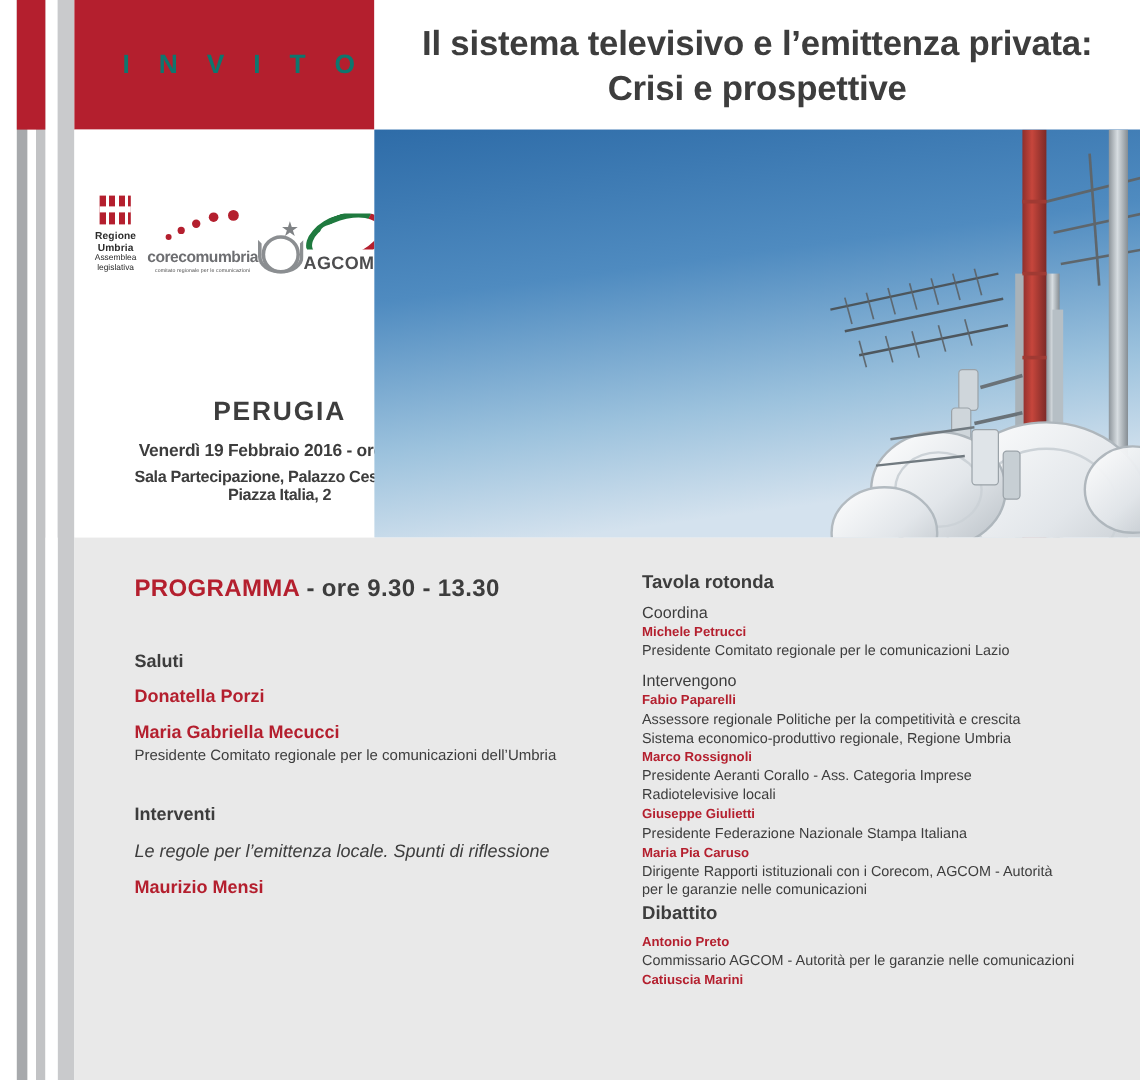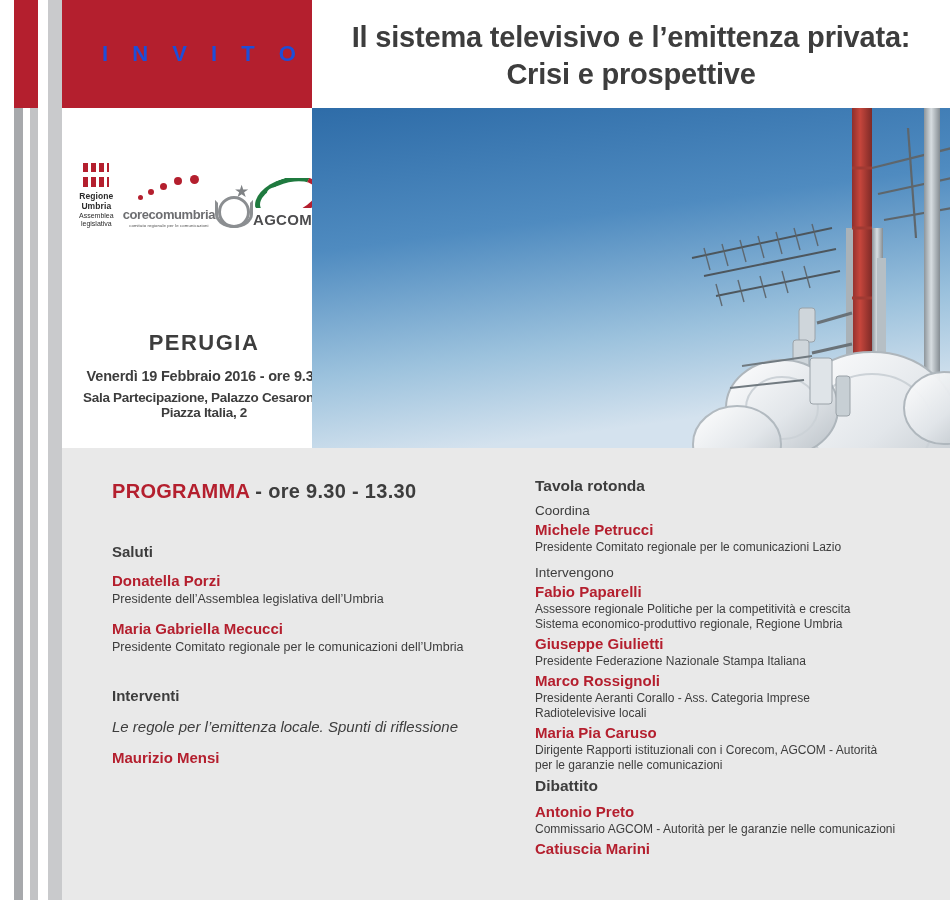--- a/index.html
+++ b/index.html
@@ -51,21 +51,21 @@
   }
   .invito {
     position: absolute;
     left: 62px;
     top: 0;
     width: 274px;
     height: 108px;
     display: flex;
     align-items: center;
     justify-content: center;
-    color: #1d4ed8;
+    color: #0f766e;
     font-size: 22px;
     font-weight: bold;
     letter-spacing: 9px;
     text-indent: 9px;
     font-family: "Liberation Sans", sans-serif;
   }
   .header-title {
     position: absolute;
     left: 312px;
     top: 0;
@@ -244,20 +244,21 @@
     color: #4d4d4f;
     letter-spacing: 0.3px;
   }
 
   .venue {
     position: absolute;
     left: 62px;
     top: 330px;
     width: 284px;
     text-align: center;
+    padding-left: 29px;
   }
   .venue .city {
     font-size: 22px;
     font-weight: bold;
     color: #3d3d3d;
     letter-spacing: 1.5px;
     margin-bottom: 12px;
   }
   .venue .when {
     font-size: 14.5px;
@@ -357,21 +358,21 @@
     font-weight: bold;
     color: #3d3d3d;
     margin-bottom: 8px;
   }
   .r-label {
     font-size: 13.5px;
     color: #3d3d3d;
     margin-top: 10px;
   }
   .r-name {
-    font-size: 15px;
+    font-size: 11px;
     font-weight: bold;
     color: #b41f2e;
     margin-top: 3px;
     line-height: 1.2;
   }
   .r-role {
     font-size: 12px;
     color: #3d3d3d;
     line-height: 1.22;
     margin-top: 1px;
@@ -640,21 +641,20 @@
   <div class="lower-white-gap"></div>
   <div class="lower"></div>
 
   <div class="col-left">
     <div class="programma"><span>PROGRAMMA</span><span class="hours"> - ore 9.30 - 13.30</span></div>
 
     <div class="sec-head first">Saluti</div>
 
     <div>
       <div class="name-red">Donatella Porzi</div>
-      <div class="role">Presidente dell’Assemblea legislativa dell’Umbria</div>
     </div>
     <div>
       <div class="name-red">Maria Gabriella Mecucci</div>
       <div class="role">Presidente Comitato regionale per le comunicazioni dell’Umbria</div>
     </div>
 
     <div class="sec-head">Interventi</div>
 
     <div>
       <div class="talk-title">Le regole per l’emittenza locale. Spunti di riflessione</div>
@@ -670,29 +670,29 @@
     <div class="r-role">Presidente Comitato regionale per le comunicazioni Lazio</div>
 
     <div class="r-label">Intervengono</div>
 
     <div>
       <div class="r-name">Fabio Paparelli</div>
       <div class="r-role">Assessore regionale Politiche per la competitività e crescita</div>
       <div class="r-role">Sistema economico-produttivo regionale, Regione Umbria</div>
     </div>
     <div>
-      <div class="r-name">Giuseppe Giulietti</div>
-      <div class="r-role">Presidente Federazione Nazionale Stampa Italiana</div>
-    </div>
-    <div>
       <div class="r-name">Marco Rossignoli</div>
       <div class="r-role">Presidente Aeranti Corallo - Ass. Categoria Imprese</div>
       <div class="r-role">Radiotelevisive locali</div>
     </div>
     <div>
+      <div class="r-name">Giuseppe Giulietti</div>
+      <div class="r-role">Presidente Federazione Nazionale Stampa Italiana</div>
+    </div>
+    <div>
       <div class="r-name">Maria Pia Caruso</div>
       <div class="r-role">Dirigente Rapporti istituzionali con i Corecom, AGCOM - Autorità</div>
       <div class="r-role">per le garanzie nelle comunicazioni</div>
     </div>
 
     <div class="r-head r-head-mt">Dibattito</div>
 
     <div>
       <div class="r-name">Antonio Preto</div>
       <div class="r-role">Commissario AGCOM - Autorità per le garanzie nelle comunicazioni</div>

